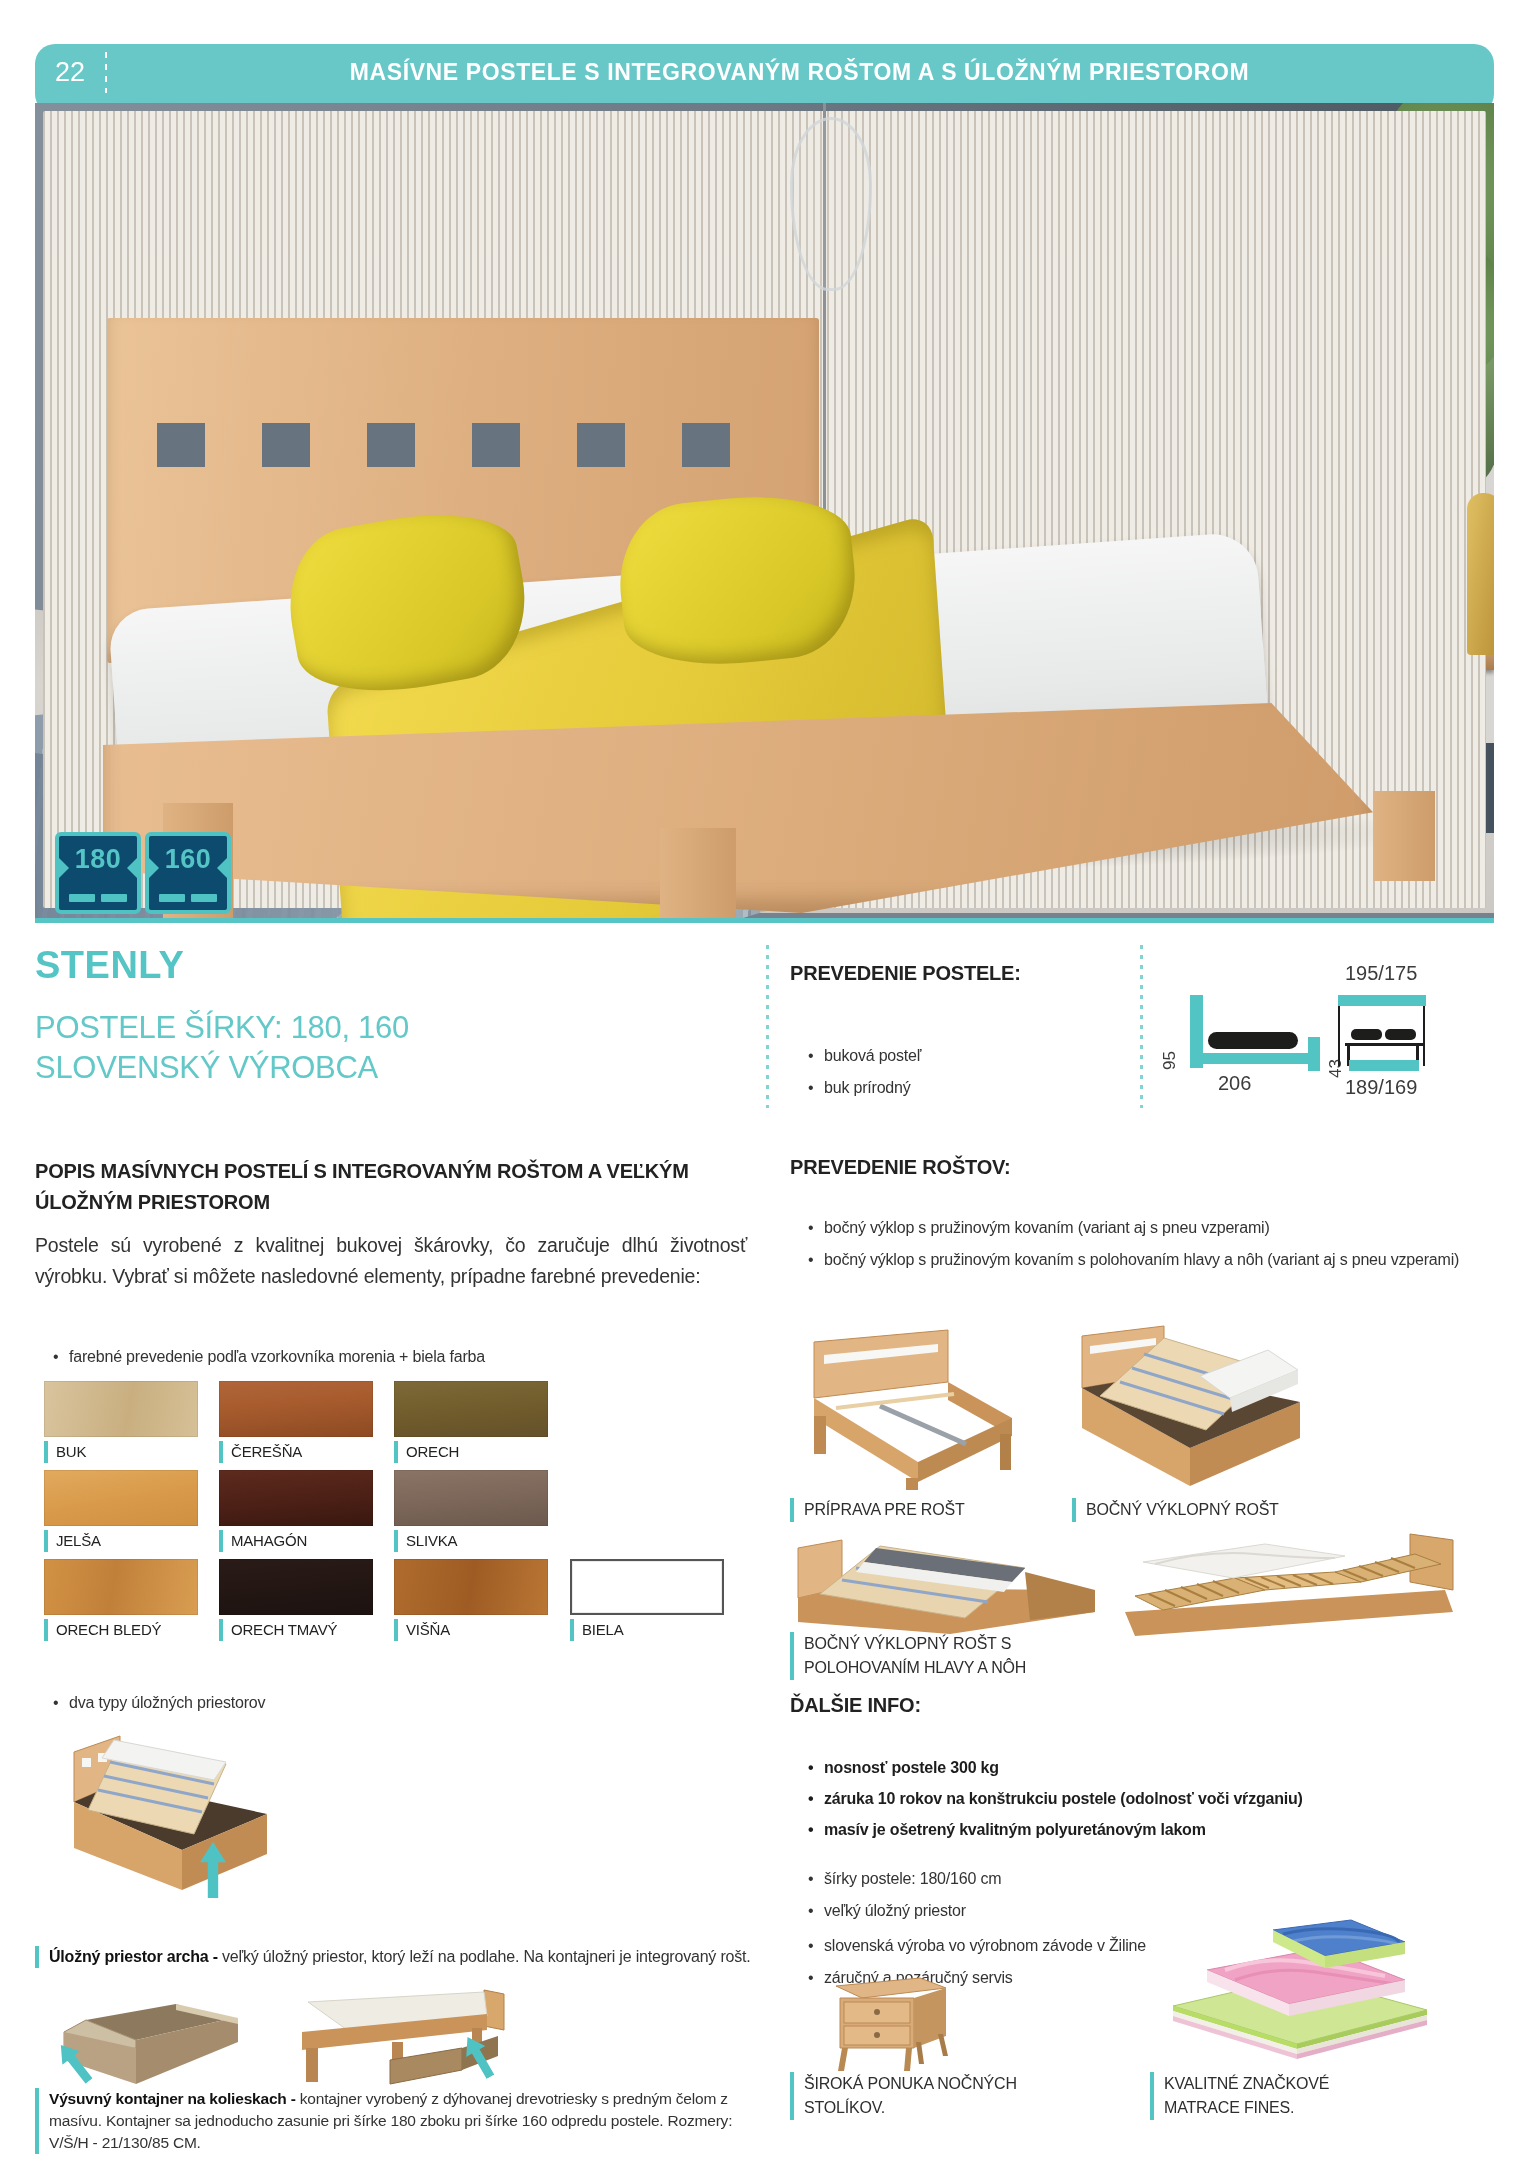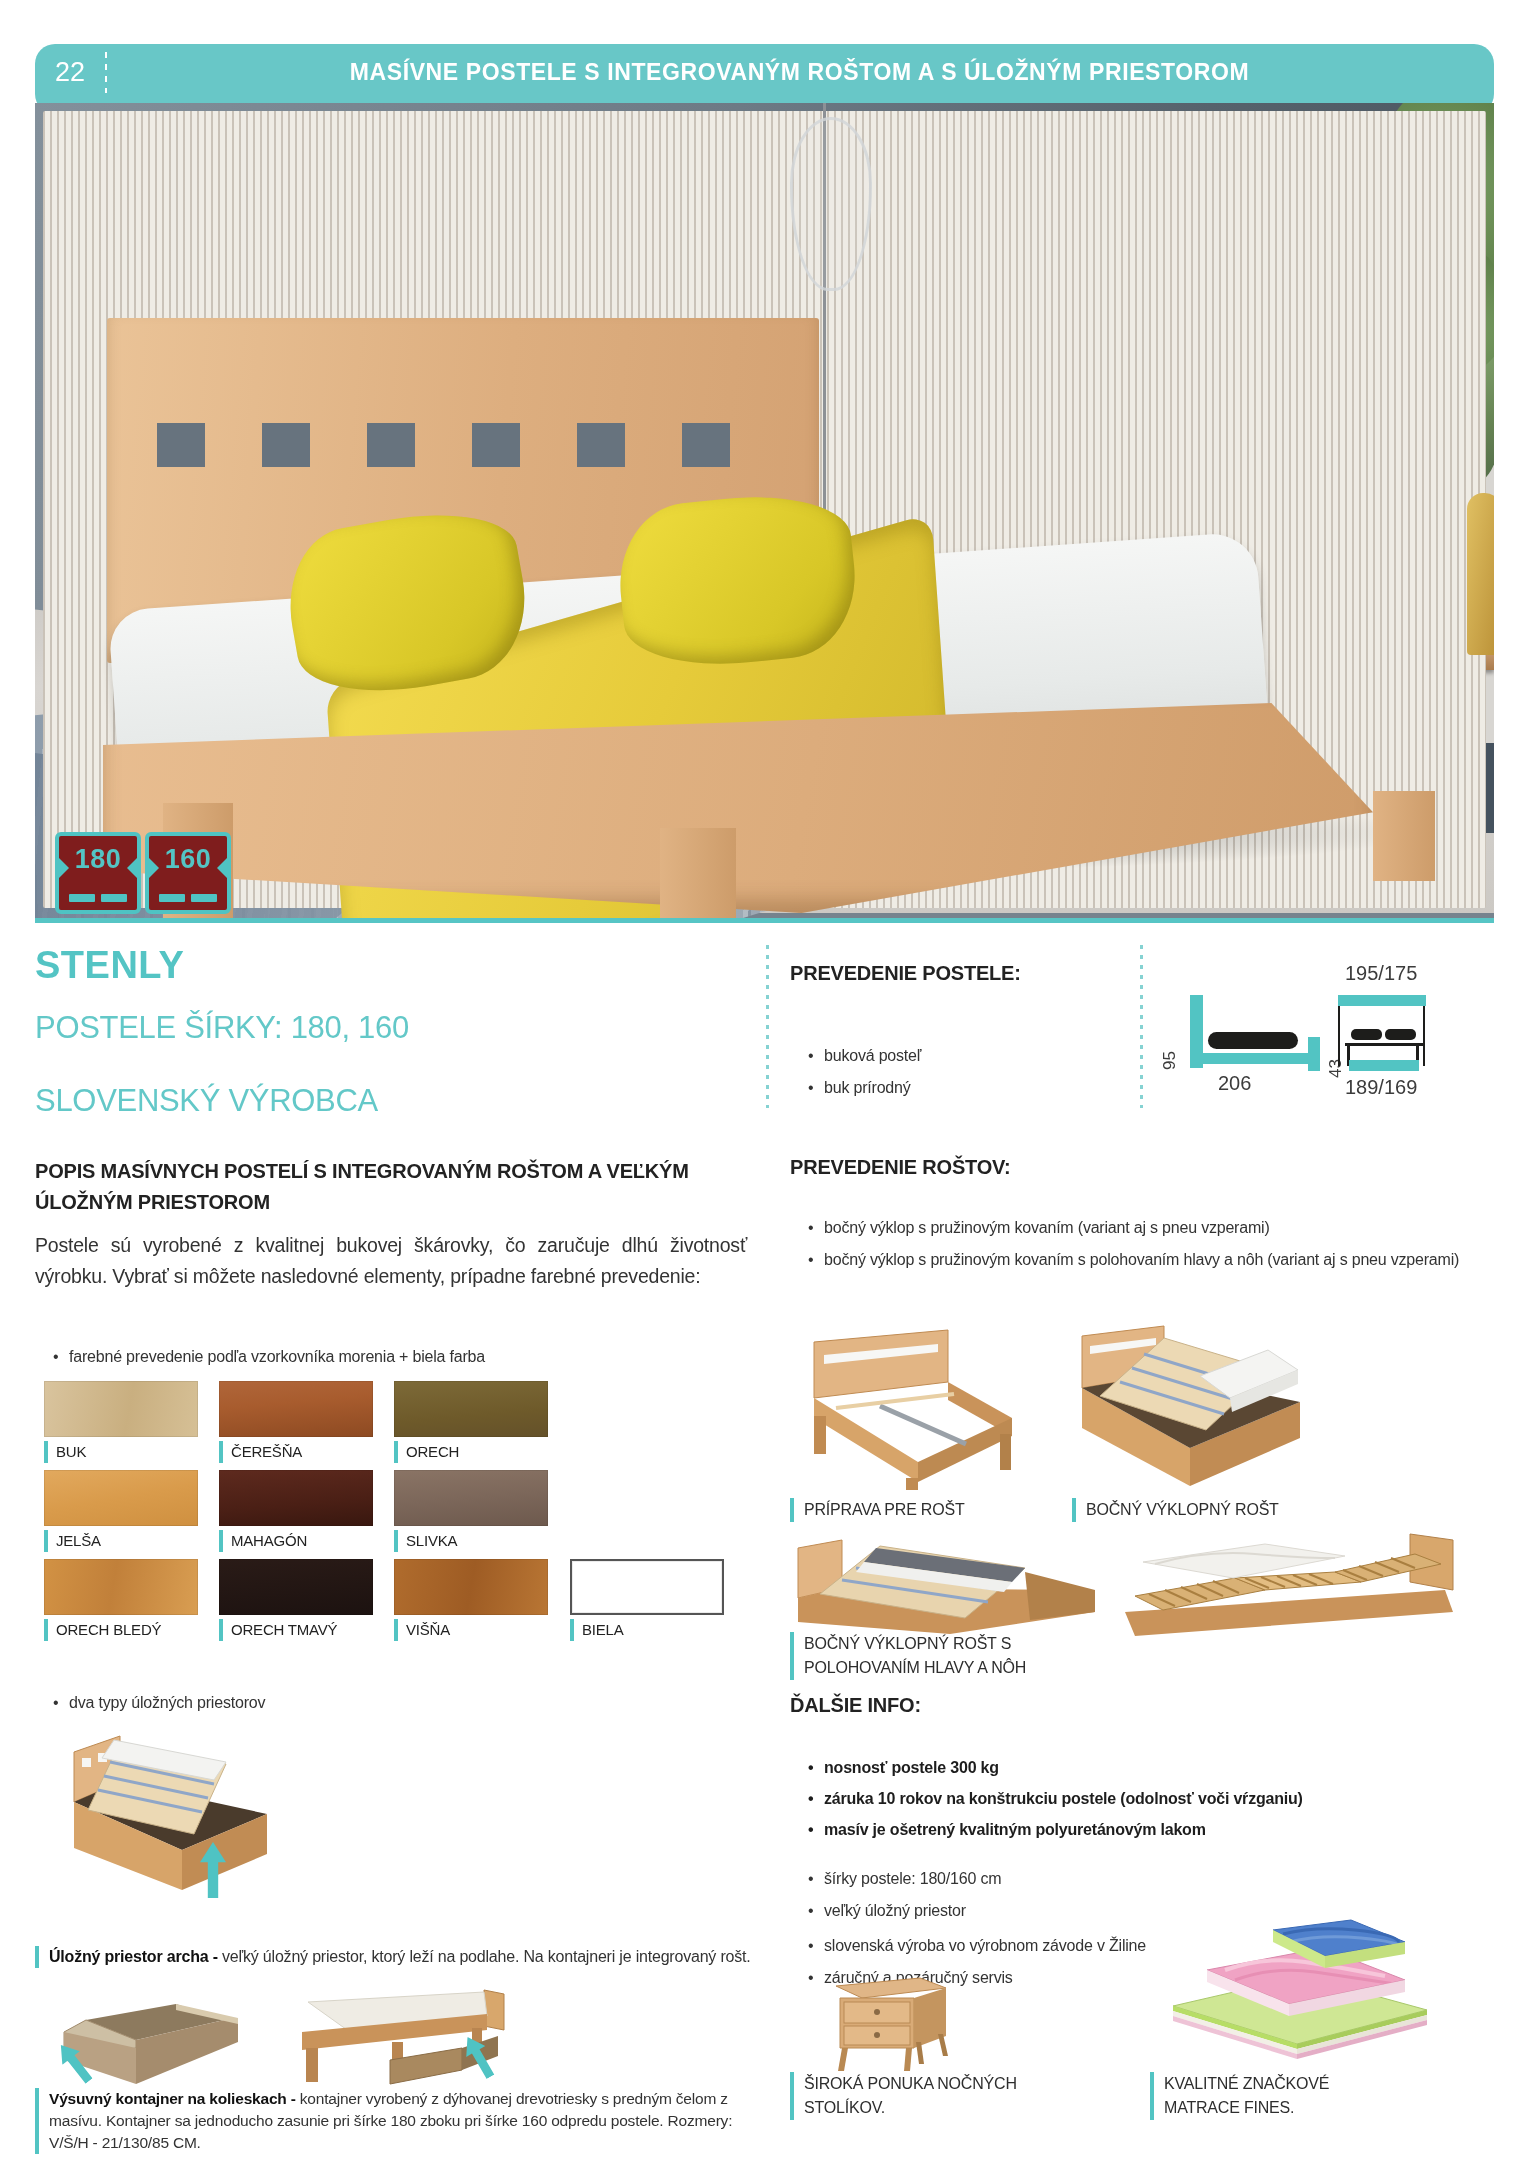--- a/index.html
+++ b/index.html
@@ -36,21 +36,21 @@
   .frame1 span{font-size:8px;letter-spacing:1px;color:#5a5a58;line-height:11px;}
   .frame2{left:1332px;top:78px;width:42px;height:70px;background:#3d4a55;border:3px solid #2e3942;}
   .plant{background:radial-gradient(circle at 40% 35%,#7fa468,#597a45 60%,#44603a);position:absolute;}
   .lamp-pole{left:788px;top:0;width:3px;height:560px;background:#8d9196;}
   .lamp-shade{left:755px;top:14px;width:76px;height:168px;border:3px solid rgba(210,214,216,.8);border-radius:50% 50% 46% 46%/38% 38% 60% 60%;background:rgba(230,232,230,.12);}
   .radio{left:1318px;top:442px;width:122px;height:110px;background:#7a5737;border-radius:4px;box-shadow:2px 4px 6px rgba(0,0,0,.4);}
   .radio-face{left:8px;top:8px;right:8px;bottom:10px;position:absolute;background:#efece5;border-radius:2px;background-image:repeating-linear-gradient(90deg,rgba(90,70,50,.25) 0 2px,rgba(0,0,0,0) 2px 7px);}
   .book{position:absolute;bottom:0;}
   .gold{background:linear-gradient(100deg,#e0c063,#b98f35);position:absolute;}
   
-  .badge{width:78px;height:74px;background:#7f1d1d;border:4px solid #4fc3c3;border-radius:6px;}
+  .badge{width:78px;height:74px;background:#0c4a6e;border:4px solid #4fc3c3;border-radius:6px;}
   .badge .num{margin-top:8px;text-align:center;font-size:27px;font-weight:bold;color:#54c4c4;letter-spacing:.5px;}
   .badge .slats{position:absolute;left:0;right:0;bottom:8px;display:flex;justify-content:center;gap:6px;}
   .badge .slats i{display:block;width:26px;height:8px;background:#4fc3c3;border-radius:1px;}
   .badge .nL,.badge .nR{position:absolute;top:18px;width:0;height:0;border-top:14px solid transparent;border-bottom:14px solid transparent;}
   .badge .nL{left:-4px;border-left:14px solid #4fc3c3;}
   .badge .nR{right:-4px;border-right:14px solid #4fc3c3;}
   
   .brand{color:#54c4c4;font-size:38px;font-weight:bold;letter-spacing:.5px;}
   .brand-sub{color:#63c8c8;font-size:31px;line-height:40px;letter-spacing:-.3px;}
   .vdash{width:3px;background:repeating-linear-gradient(180deg,#85d2d2 0 4px,rgba(0,0,0,0) 4px 10px);}
@@ -150,21 +150,21 @@
   <div class="nL"></div>
   <div class="nR"></div>
   <div class="slats">
       <i></i>
       <i></i>
     </div>
 </div>
 
 <div class="abs brand" style="left:35px;top:944px;">STENLY</div>
 <div class="abs brand-sub" style="left:35px;top:1008px;">POSTELE ŠÍRKY: 180, 160</div>
-<div class="abs brand-sub" style="left:35px;top:1048px;margin-top:33px;">SLOVENSKÝ VÝROBCA</div>
+<div class="abs brand-sub" style="left:35px;top:1048px;">SLOVENSKÝ VÝROBCA</div>
 
 <div class="abs vdash" style="left:766px;top:945px;height:163px;"></div>
 <div class="abs vdash" style="left:1140px;top:945px;height:163px;"></div>
 
 <div class="abs h-sec" style="left:790px;top:962px;">PREVEDENIE POSTELE:</div>
 <ul class="bullets abs" style="left:790px;top:1022px;line-height:32px;">
   <li>buková posteľ</li>
   <li>buk prírodný</li>
 </ul>
 

